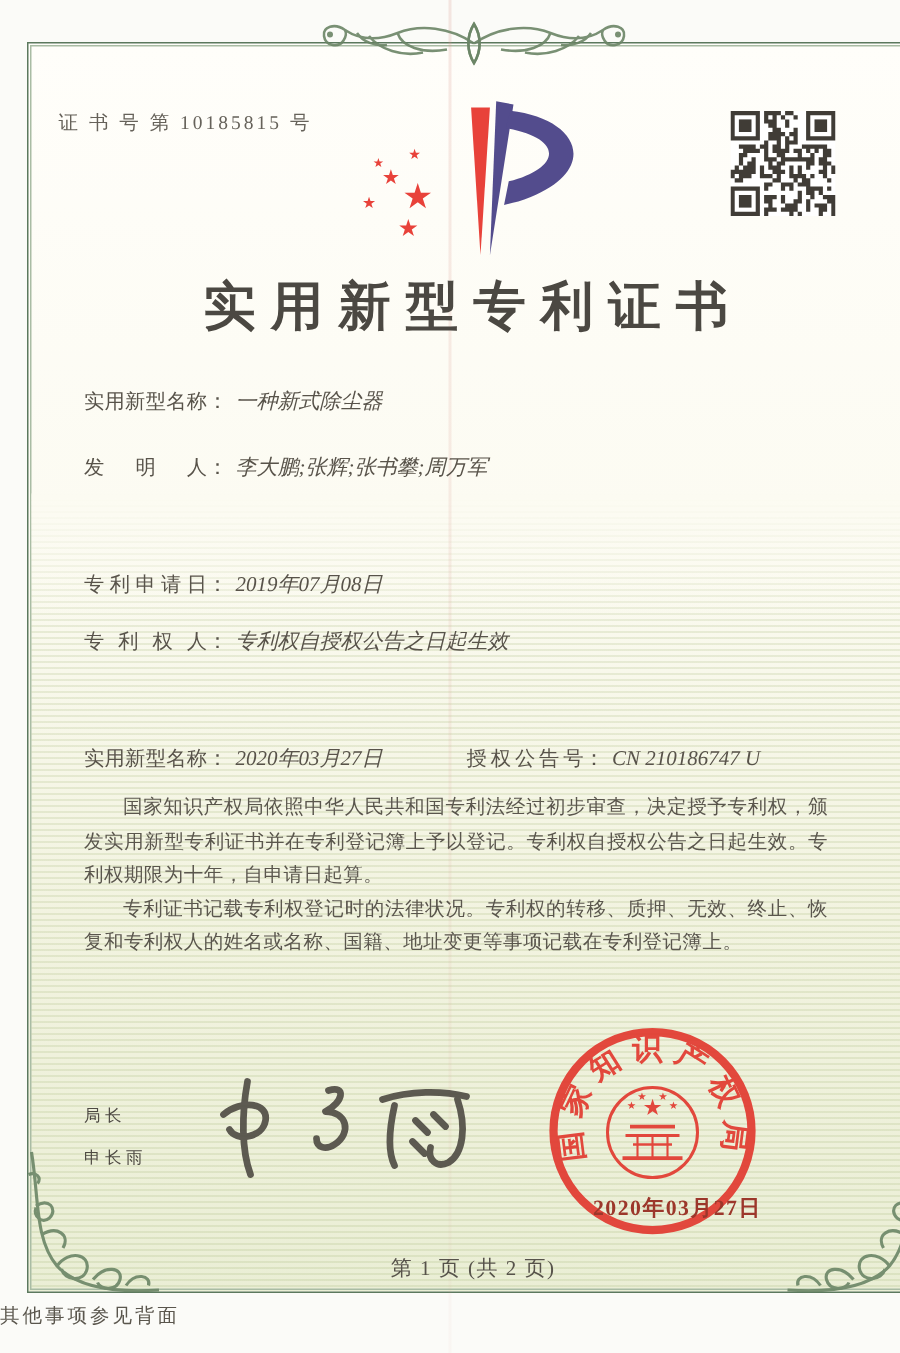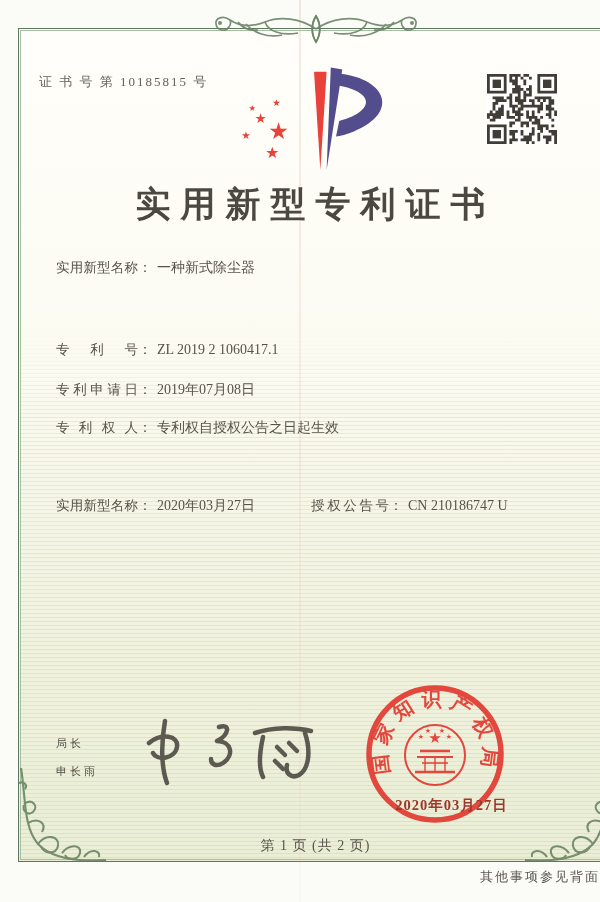--- a/index.html
+++ b/index.html
@@ -34,42 +34,42 @@
   .qr{position:absolute;left:468px;top:45px;width:70px;height:70px;z-index:2;}
   .title{
     position:absolute;left:0;width:100%;top:152px;text-align:center;
     font-size:35px;font-weight:bold;letter-spacing:10px;color:#4b4842;z-index:2;
   }
   .row{position:absolute;left:37px;font-size:14px;color:#58534a;z-index:2;white-space:nowrap;}
   .row .lbl{
     display:inline-block;width:82px;font-size:13.5px;
     text-align:justify;text-align-last:justify;vertical-align:baseline;
   }
-  .row .val{margin-left:5px;}
+  .row .val{margin-left:5px;font-style:italic;}
   .row .pair2{position:absolute;left:255px;top:0;white-space:nowrap;}
   .row .pair2 .lbl{width:78px;}
   .body-text{
     position:absolute;left:37px;top:498px;width:496px;z-index:2;
     font-size:13px;line-height:22.5px;color:#5a564d;text-align:justify;letter-spacing:.3px;
   }
   .body-text p{margin:0;text-indent:2em;}
   .signer{position:absolute;left:37px;top:707px;z-index:2;color:#4e4a43;font-size:11px;letter-spacing:3px;}
   .signer div{margin-bottom:13px;}
   .signature{position:absolute;left:108px;top:680px;width:200px;height:90px;z-index:2;}
   .seal{position:absolute;left:341px;top:650px;width:150px;height:150px;z-index:3;opacity:.92;}
   .seal-date{
     position:absolute;left:355px;top:767px;width:155px;text-align:center;z-index:4;
     font-size:14.5px;font-weight:600;color:#9c372b;letter-spacing:1px;
   }
   .page-note{
     position:absolute;left:0;width:100%;top:808px;text-align:center;
     font-size:14px;color:#57534b;letter-spacing:1px;z-index:2;
   }
   .back-note{
-    position:absolute;left:0;width:100%;top:868px;text-align:right;
+    position:absolute;left:0;width:100%;top:868px;text-align:left;
     font-size:13px;color:#5a564d;letter-spacing:2px;
   }
   .orn{position:absolute;z-index:1;}
   .orn-top{left:50%;top:-19px;transform:translateX(-50%);width:216px;height:42px;}
   .orn-bl{left:-5px;bottom:-8px;width:94px;height:104px;}
   .orn-br{right:-5px;bottom:-8px;width:94px;height:104px;transform:scaleX(-1);}
 </style>
 </head>
 <body>
 
@@ -141,36 +141,40 @@
       <rect x="2" y="20" width="3" height="3"></rect>
       <path class="mods" d="M8 0h1v1h-1zM9 0h1v1h-1zM10 0h1v1h-1zM11 0h1v1h-1zM13 0h1v1h-1zM14 0h1v1h-1zM8 1h1v1h-1zM10 1h1v1h-1zM12 1h1v1h-1zM15 1h1v1h-1zM8 2h1v1h-1zM9 2h1v1h-1zM10 2h1v1h-1zM13 2h1v1h-1zM9 3h1v1h-1zM10 3h1v1h-1zM13 3h1v1h-1zM10 4h1v1h-1zM11 4h1v1h-1zM15 4h1v1h-1zM9 5h1v1h-1zM10 5h1v1h-1zM11 5h1v1h-1zM12 5h1v1h-1zM14 5h1v1h-1zM15 5h1v1h-1zM9 6h1v1h-1zM10 6h1v1h-1zM11 6h1v1h-1zM13 6h1v1h-1zM15 6h1v1h-1zM8 7h1v1h-1zM11 7h1v1h-1zM13 7h1v1h-1zM14 7h1v1h-1zM15 7h1v1h-1zM2 8h1v1h-1zM3 8h1v1h-1zM4 8h1v1h-1zM5 8h1v1h-1zM7 8h1v1h-1zM8 8h1v1h-1zM10 8h1v1h-1zM11 8h1v1h-1zM13 8h1v1h-1zM17 8h1v1h-1zM18 8h1v1h-1zM19 8h1v1h-1zM20 8h1v1h-1zM21 8h1v1h-1zM22 8h1v1h-1zM3 9h1v1h-1zM4 9h1v1h-1zM5 9h1v1h-1zM6 9h1v1h-1zM8 9h1v1h-1zM10 9h1v1h-1zM11 9h1v1h-1zM12 9h1v1h-1zM13 9h1v1h-1zM15 9h1v1h-1zM16 9h1v1h-1zM18 9h1v1h-1zM20 9h1v1h-1zM22 9h1v1h-1zM23 9h1v1h-1zM2 10h1v1h-1zM3 10h1v1h-1zM8 10h1v1h-1zM11 10h1v1h-1zM12 10h1v1h-1zM16 10h1v1h-1zM19 10h1v1h-1zM22 10h1v1h-1zM23 10h1v1h-1zM2 11h1v1h-1zM5 11h1v1h-1zM8 11h1v1h-1zM9 11h1v1h-1zM10 11h1v1h-1zM12 11h1v1h-1zM13 11h1v1h-1zM14 11h1v1h-1zM15 11h1v1h-1zM16 11h1v1h-1zM17 11h1v1h-1zM18 11h1v1h-1zM19 11h1v1h-1zM21 11h1v1h-1zM22 11h1v1h-1zM2 12h1v1h-1zM4 12h1v1h-1zM5 12h1v1h-1zM9 12h1v1h-1zM11 12h1v1h-1zM12 12h1v1h-1zM18 12h1v1h-1zM19 12h1v1h-1zM21 12h1v1h-1zM22 12h1v1h-1zM23 12h1v1h-1zM1 13h1v1h-1zM3 13h1v1h-1zM4 13h1v1h-1zM5 13h1v1h-1zM7 13h1v1h-1zM9 13h1v1h-1zM10 13h1v1h-1zM11 13h1v1h-1zM14 13h1v1h-1zM16 13h1v1h-1zM18 13h1v1h-1zM22 13h1v1h-1zM24 13h1v1h-1zM0 14h1v1h-1zM1 14h1v1h-1zM2 14h1v1h-1zM3 14h1v1h-1zM4 14h1v1h-1zM5 14h1v1h-1zM7 14h1v1h-1zM10 14h1v1h-1zM11 14h1v1h-1zM12 14h1v1h-1zM14 14h1v1h-1zM16 14h1v1h-1zM21 14h1v1h-1zM22 14h1v1h-1zM24 14h1v1h-1zM0 15h1v1h-1zM2 15h1v1h-1zM3 15h1v1h-1zM4 15h1v1h-1zM7 15h1v1h-1zM8 15h1v1h-1zM9 15h1v1h-1zM11 15h1v1h-1zM14 15h1v1h-1zM15 15h1v1h-1zM16 15h1v1h-1zM17 15h1v1h-1zM19 15h1v1h-1zM22 15h1v1h-1zM1 16h1v1h-1zM2 16h1v1h-1zM10 16h1v1h-1zM11 16h1v1h-1zM15 16h1v1h-1zM17 16h1v1h-1zM18 16h1v1h-1zM23 16h1v1h-1zM8 17h1v1h-1zM9 17h1v1h-1zM12 17h1v1h-1zM13 17h1v1h-1zM14 17h1v1h-1zM16 17h1v1h-1zM17 17h1v1h-1zM18 17h1v1h-1zM8 18h1v1h-1zM12 18h1v1h-1zM14 18h1v1h-1zM18 18h1v1h-1zM19 18h1v1h-1zM20 18h1v1h-1zM21 18h1v1h-1zM23 18h1v1h-1zM16 19h1v1h-1zM18 19h1v1h-1zM19 19h1v1h-1zM21 19h1v1h-1zM8 20h1v1h-1zM9 20h1v1h-1zM10 20h1v1h-1zM12 20h1v1h-1zM16 20h1v1h-1zM19 20h1v1h-1zM22 20h1v1h-1zM23 20h1v1h-1zM24 20h1v1h-1zM8 21h1v1h-1zM9 21h1v1h-1zM12 21h1v1h-1zM15 21h1v1h-1zM16 21h1v1h-1zM18 21h1v1h-1zM23 21h1v1h-1zM24 21h1v1h-1zM9 22h1v1h-1zM13 22h1v1h-1zM14 22h1v1h-1zM15 22h1v1h-1zM18 22h1v1h-1zM20 22h1v1h-1zM21 22h1v1h-1zM22 22h1v1h-1zM24 22h1v1h-1zM8 23h1v1h-1zM9 23h1v1h-1zM10 23h1v1h-1zM12 23h1v1h-1zM13 23h1v1h-1zM14 23h1v1h-1zM15 23h1v1h-1zM18 23h1v1h-1zM21 23h1v1h-1zM22 23h1v1h-1zM24 23h1v1h-1zM8 24h1v1h-1zM14 24h1v1h-1zM16 24h1v1h-1zM21 24h1v1h-1zM24 24h1v1h-1z"></path>
     </g>
   </svg>
 
   <div class="title">实用新型专利证书</div>
 
   <div class="row" style="top:230px">
     <span class="lbl">实用新型名称</span><span class="colon">：</span><span class="val">一种新式除尘器</span>
   </div>
-  <div class="row" style="top:312px">
-    <span class="lbl">专利号</span><span class="colon">：</span><span class="val">ZL 2019 2 1060417.1</span>
+  <div class="row" style="top:274px">
+    <span class="lbl">发明人</span><span class="colon">：</span><span class="val">李大鹏;张辉;张书攀;周万军</span>
   </div>
   <div class="row" style="top:352px">
     <span class="lbl">专利申请日</span><span class="colon">：</span><span class="val">2019年07月08日</span>
   </div>
   <div class="row" style="top:390px">
     <span class="lbl">专利权人</span><span class="colon">：</span><span class="val">专利权自授权公告之日起生效</span>
   </div>
   <div class="row" style="top:468px">
     <span class="lbl">实用新型名称</span><span class="colon">：</span><span class="val">2020年03月27日</span>
     <span class="pair2">
       <span class="lbl">授权公告号</span><span class="colon">：</span><span class="val">CN 210186747 U</span>
     </span>
   </div>
 
+  <div class="body-text">
+    <p>国家知识产权局依照中华人民共和国专利法经过初步审查，决定授予专利权，颁发实用新型专利证书并在专利登记簿上予以登记。专利权自授权公告之日起生效。专利权期限为十年，自申请日起算。</p>
+    <p>专利证书记载专利权登记时的法律状况。专利权的转移、质押、无效、终止、恢复和专利权人的姓名或名称、国籍、地址变更等事项记载在专利登记簿上。</p>
+  </div>
 
   <div class="signer">
     <div>局长</div>
     <div>申长雨</div>
   </div>
 
   <svg class="signature" viewBox="0 0 200 90">
     <g fill="none" stroke="#4a463f" stroke-width="4.5" stroke-linecap="round" stroke-linejoin="round" opacity=".88">
       <path d="M38,12 C34,34 34,58 40,74"></path>
       <path d="M22,34 C34,24 52,26 50,38 C48,50 30,52 26,44"></path>

